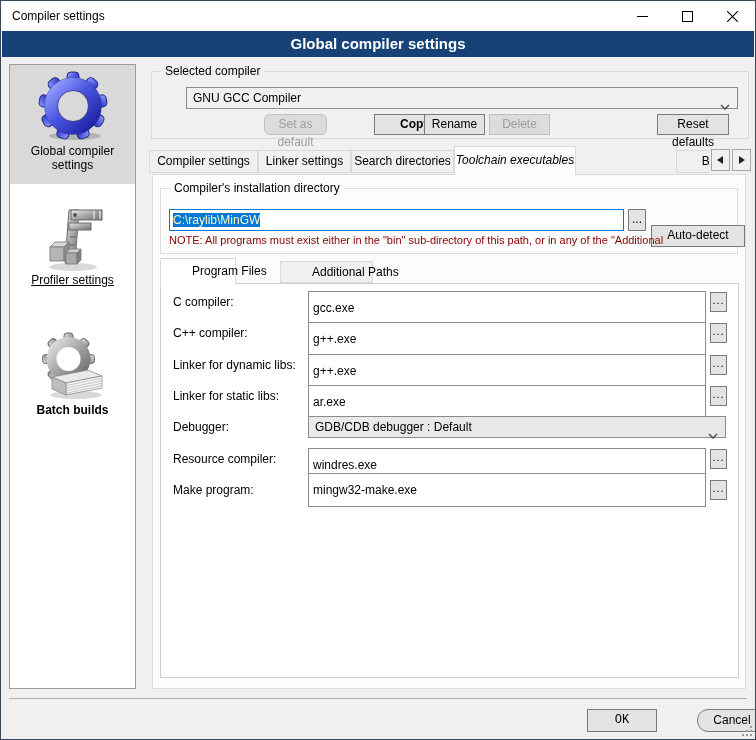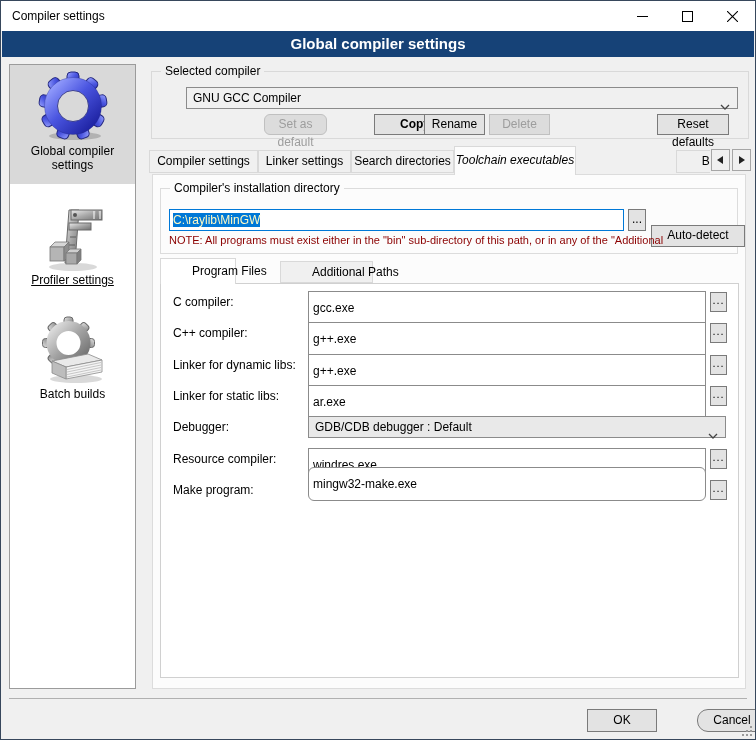--- a/index.html
+++ b/index.html
@@ -22,21 +22,21 @@
   .header { position:absolute; top:30px; left:1px; right:1px; height:26px;
     background:var(--header_bg,#164277); color:#fff; font-weight:bold; font-size:15px;
     text-align:center; line-height:26px; }
 
   
   .sidebar { position:absolute; left:8px; top:63px; width:127px; height:625px;
     background:#fff; border:1px solid #9b9b9b; box-sizing:border-box; }
   .side-item { position:absolute; left:0; width:125px; text-align:center; }
   .si-0 { top:0; height:119px; background:#d9d9d9; }
   .si-1 { top:131px; height:115px;text-decoration:underline; }
-  .si-2 { top:245px; height:116px; }
+  .si-2 { top:261px; height:116px;font-weight:bold; }
   .side-icon { display:block; margin:5px auto 2px auto; }
   .side-label { display:block; margin:0 auto; width:98px; line-height:14px; font-size:12px; }
 
   
   .groupbox { position:absolute; border:1px solid #d9d9d9; box-sizing:border-box; }
   .group-label { position:absolute; top:-8px; left:9px; background:#f0f0f0; padding:0 4px; font-size:12px; }
   .group-label.on-white { background:#fcfcfc; }
 
   .group-compiler { left:150px; top:70px; width:598px; height:68px; }
   .combo { background:#f0f0f0; border:1px solid #8b8b8b; box-sizing:border-box;
@@ -90,21 +90,21 @@
 
   .row-label { position:absolute; left:12px; line-height:14px; }
   .field-input { position:absolute; left:147px; width:398px; height:22px; box-sizing:border-box;
     border:1px solid #8b8b8b; background:#fff; font:inherit; padding:16px 4px; color:#000; }
   .mini-btn { position:absolute; left:549px; width:17px; height:20px; font-size:11px; line-height:15px; letter-spacing:1px; }
   .combo-debugger { left:147px; width:418px; height:22px; background:#e9e9e9; }
 
   
   .divider { position:absolute; left:8px; right:8px; top:697px; border-top:1px solid #b0b0b0; }
   .footer-btn { top:708px; width:70px; height:23px; line-height:20px; }
-  #btn-ok { left:586px; } #btn-cancel { left:696px;border-radius:11px; }
+  #btn-ok { left:586px;font-family:Liberation Mono, monospace; } #btn-cancel { left:696px;border-radius:11px; }
   .grip { position:absolute; right:3px; bottom:3px; }
 </style>
 </head>
 <body>
 
 <div class="window">
 
   <div class="titlebar">
     <span class="title-text">Compiler settings</span>
     <div class="win-btn btn-min">
@@ -294,21 +294,21 @@
               <polyline points="1,1 5,5 9,1" stroke="#444" stroke-width="1.3" fill="none"></polyline>
             </svg>
         </span>
       </div>
 
       <span class="row-label" style="top:168px">Resource compiler:</span>
       <input class="field-input" style="top: 164px;" value="windres.exe">
       <div class="push-btn mini-btn" style="top:165px">...</div>
 
       <span class="row-label" style="top:199px">Make program:</span>
-      <input class="field-input" style="top: 183px; border-radius: 6px;" value="mingw32-make.exe">
+      <input class="field-input" style="top: 189px;" value="mingw32-make.exe">
       <div class="push-btn mini-btn" style="top:196px">...</div>
 
     </div>
   </div>
 
   <div class="divider"></div>
   <div class="push-btn footer-btn" id="btn-ok">OK</div>
   <div class="push-btn footer-btn" id="btn-cancel">Cancel</div>
   <svg class="grip" width="10" height="10">
     <g fill="#9a9a9a">

